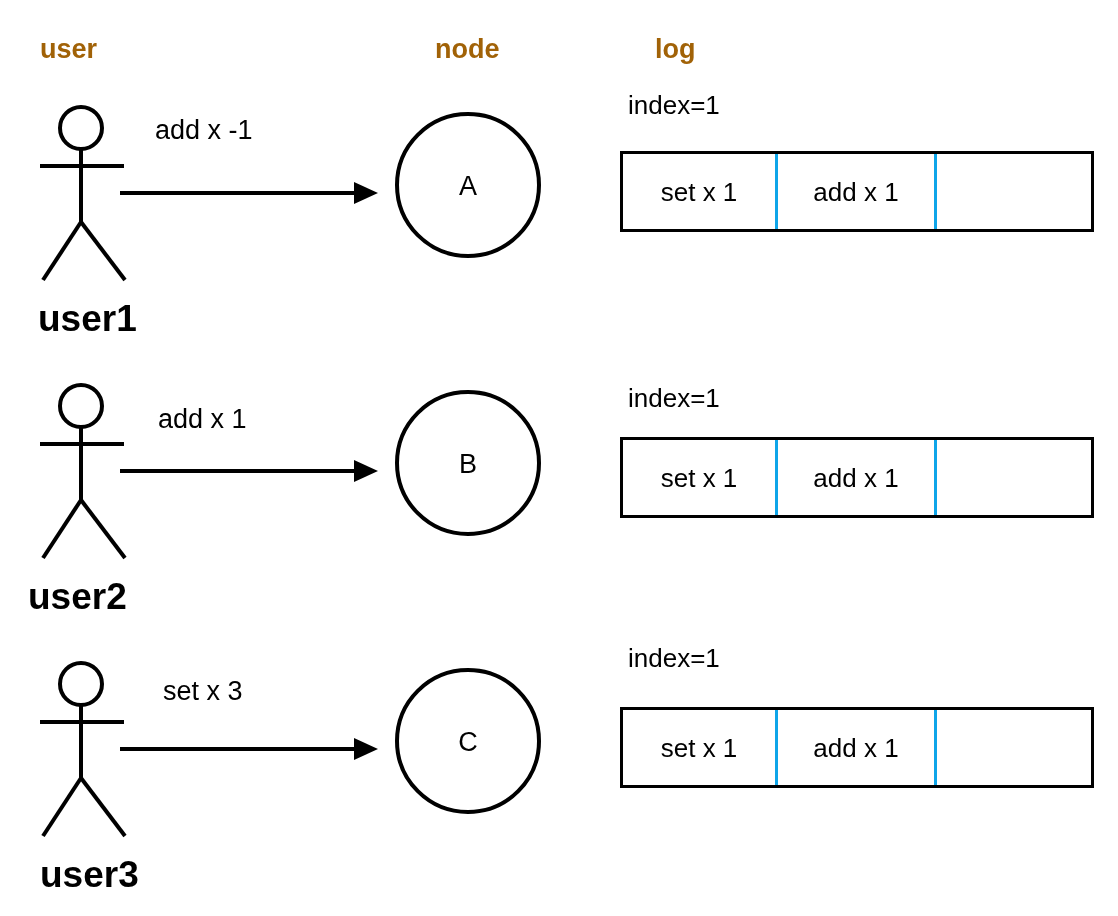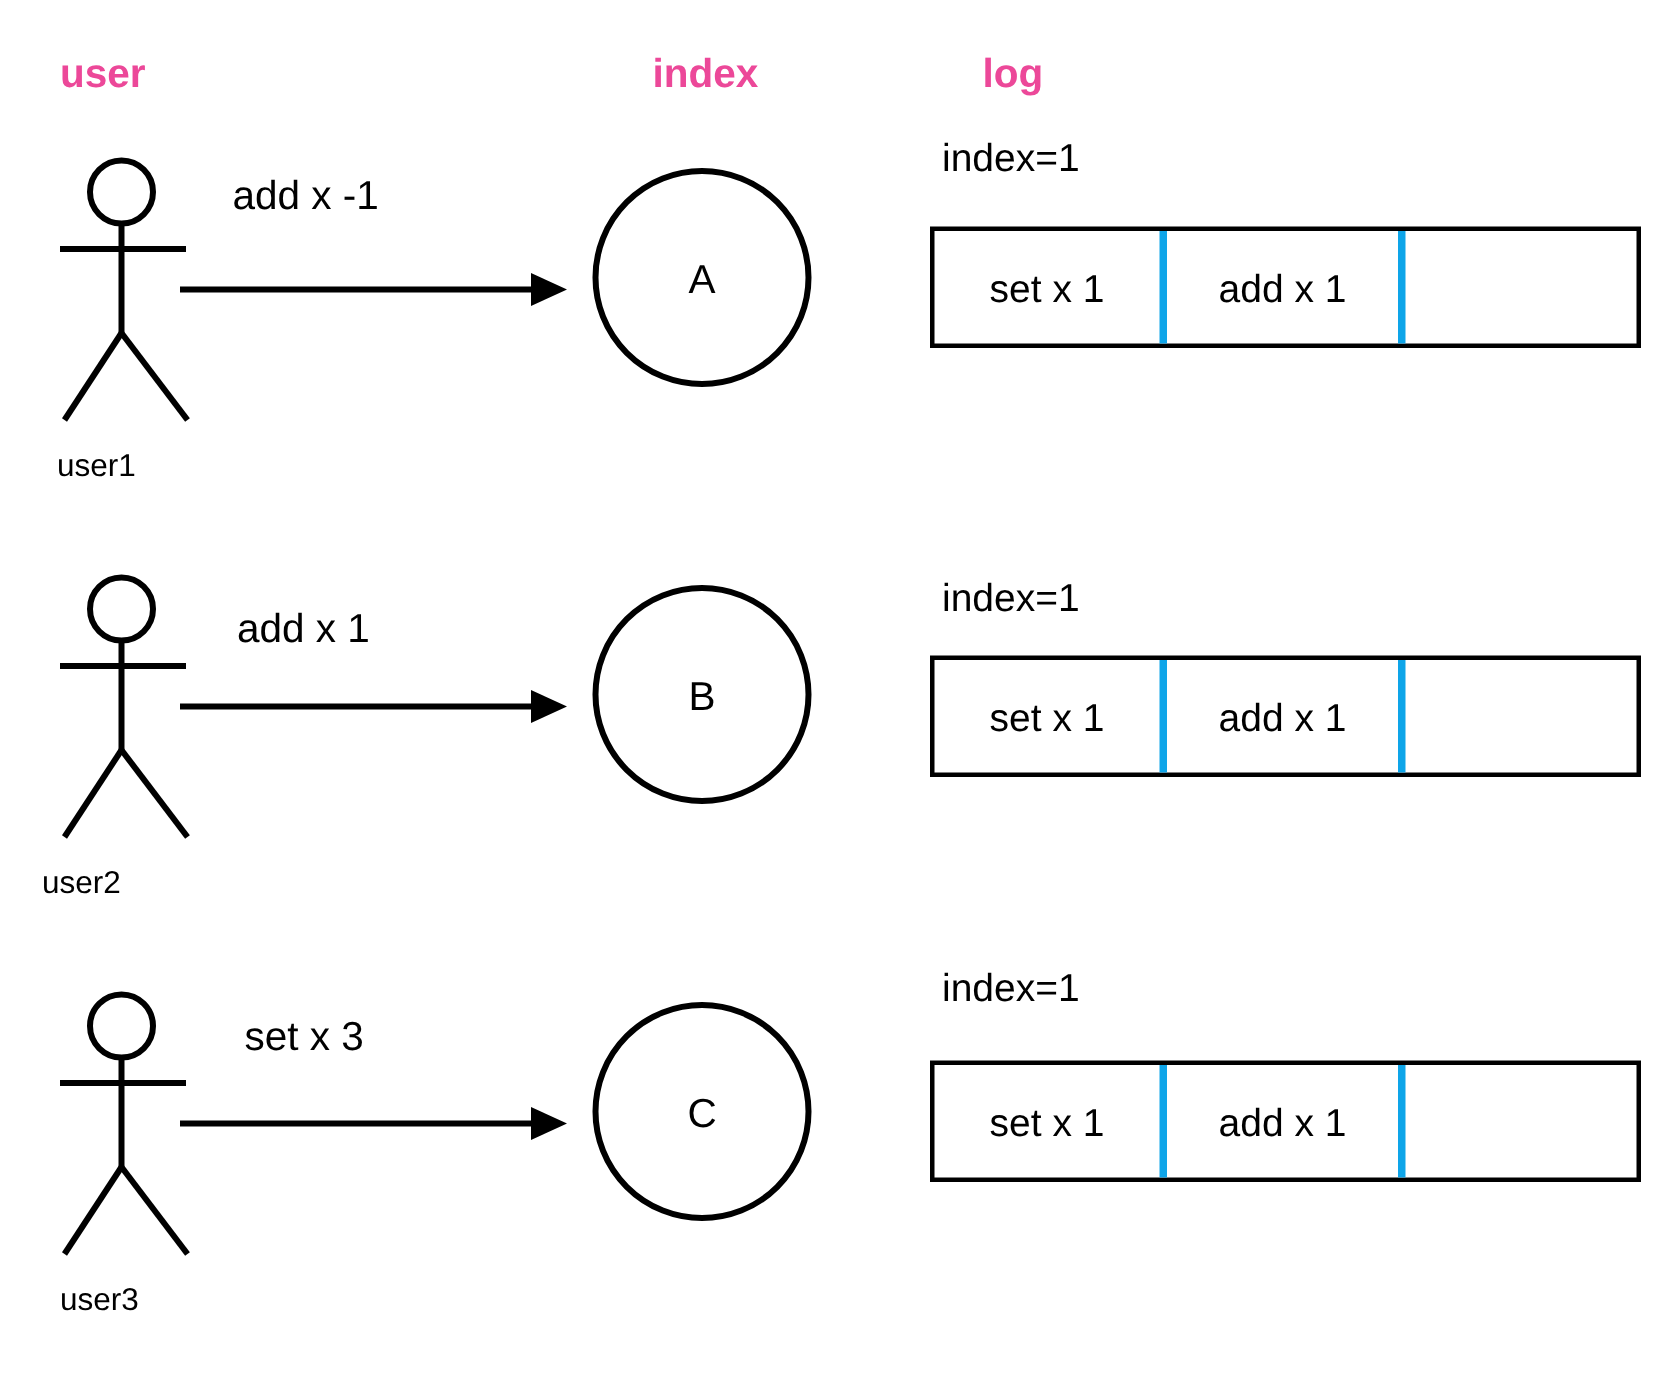--- a/index.html
+++ b/index.html
@@ -19,28 +19,28 @@
     position: absolute;
     left: 0;
     top: 0;
     width: 1118px;
     height: 916px;
   }
   .col-header {
     position: absolute;
     font-size: 27px;
     font-weight: bold;
-    color: #ec4899;
+    color: #a16207;
     white-space: nowrap;
     line-height: 1;
   }
   .actor-label {
     position: absolute;
-    font-size: 21px;
-    font-weight: normal;
+    font-size: 37px;
+    font-weight: bold;
     white-space: nowrap;
     line-height: 1;
   }
   .edge-label {
     position: absolute;
     font-size: 27px;
     white-space: nowrap;
     line-height: 1;
   }
   .index-label {
@@ -59,21 +59,21 @@
   }
   .log-table {
     position: absolute;
     display: flex;
     border: 3px solid #000;
     box-sizing: border-box;
     background: #fff;
   }
   .log-cell {
     box-sizing: border-box;
-    border-right: 5px solid #0ea5e9;
+    border-right: 3px solid #0ea5e9;
     display: flex;
     align-items: center;
     justify-content: center;
     font-size: 26px;
     line-height: 1;
     height: 100%;
   }
   .log-cell:last-child {
     border-right: none;
   }
@@ -84,21 +84,21 @@
   svg.fig line, svg.fig path, svg.fig circle, svg.fig polygon {
     shape-rendering: geometricPrecision;
   }
 </style>
 </head>
 <body>
 
 <div id="diagram-root">
 
   <div class="col-header" style="left:40px; top:36px;">user</div>
-  <div class="col-header" style="left:435px; top:36px;">index</div>
+  <div class="col-header" style="left:435px; top:36px;">node</div>
   <div class="col-header" style="left:655px; top:36px;">log</div>
 
   <div>
 
     <svg class="fig" style="left:30px; top:100px;" width="110" height="190" viewBox="0 0 110 190">
       <circle cx="51" cy="28" r="21" fill="none" stroke="#000" stroke-width="4"></circle>
       <line x1="51" y1="49" x2="51" y2="122" stroke="#000" stroke-width="4"></line>
       <line x1="10" y1="66" x2="94" y2="66" stroke="#000" stroke-width="4"></line>
       <line x1="51" y1="122" x2="13" y2="180" stroke="#000" stroke-width="4"></line>
       <line x1="51" y1="122" x2="95" y2="180" stroke="#000" stroke-width="4"></line>

